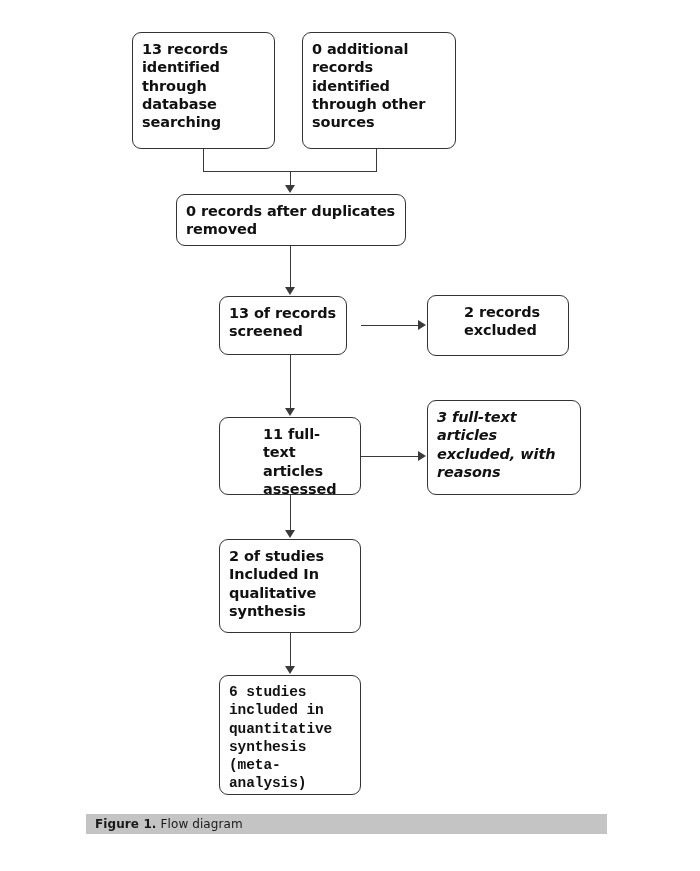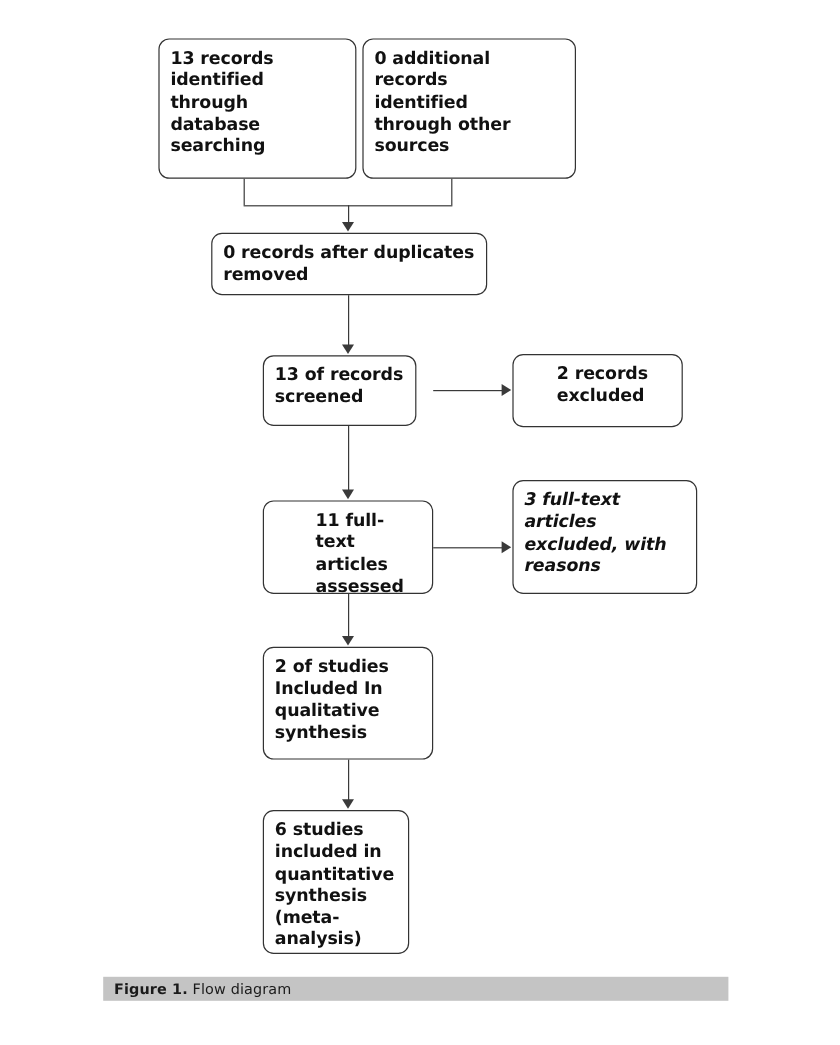--- a/index.html
+++ b/index.html
@@ -90,27 +90,27 @@
   }
   #caption-bar .cap-text {
     font-weight: normal;
   }
 </style>
 </head>
 <body>
 
 <div id="page">
 
-  <div class="node" style="left:132px; top:32px; width:165px; height:117px;">13 records
+  <div class="node" style="left:132px; top:32px; width:143px; height:117px;">13 records
 identified
 through
 database
 searching</div>
 
-  <div class="node" style="left:302px; top:32px; width:178px; height:117px;">0 additional
+  <div class="node" style="left:302px; top:32px; width:154px; height:117px;">0 additional
 records
 identified
 through other
 sources</div>
 
   <div class="line-v" style="left:203px; top:149px; height:22px;"></div>
   <div class="line-v" style="left:376px; top:149px; height:22px;"></div>
 
   <div class="line-h" style="left:203px; top:171px; width:174px;"></div>
 
@@ -151,21 +151,21 @@
   <div class="arrow-down" style="left:285px; top:530px;"></div>
 
   <div class="node" style="left:219px; top:539px; width:142px; height:94px;">2 of studies
 Included In
 qualitative
 synthesis</div>
 
   <div class="line-v" style="left:290px; top:633px; height:34px;"></div>
   <div class="arrow-down" style="left:285px; top:666px;"></div>
 
-  <div class="node" style="left:219px; top:675px; width:122px; height:120px;">6 studies
+  <div class="node" style="left:219px; top:675px; width:142px; height:120px;font-family:Liberation Mono, monospace;">6 studies
 included in
 quantitative
 synthesis
 (meta-analysis)</div>
 
   <div id="caption-bar">
     <span class="cap-label">Figure 1.</span>
     <span class="cap-text">Flow diagram</span>
   </div>
 

